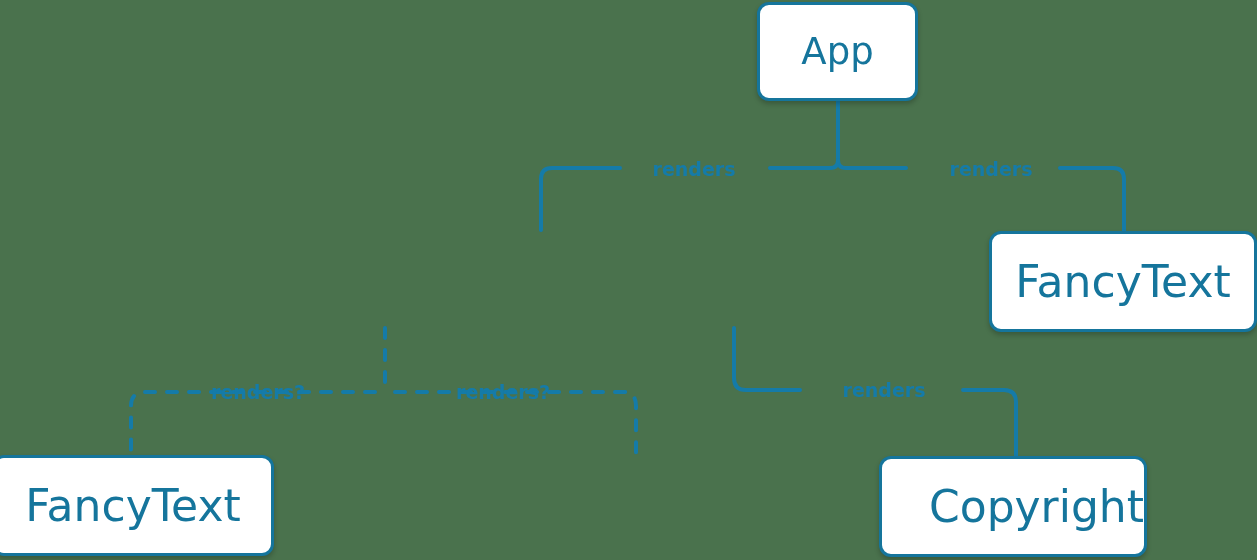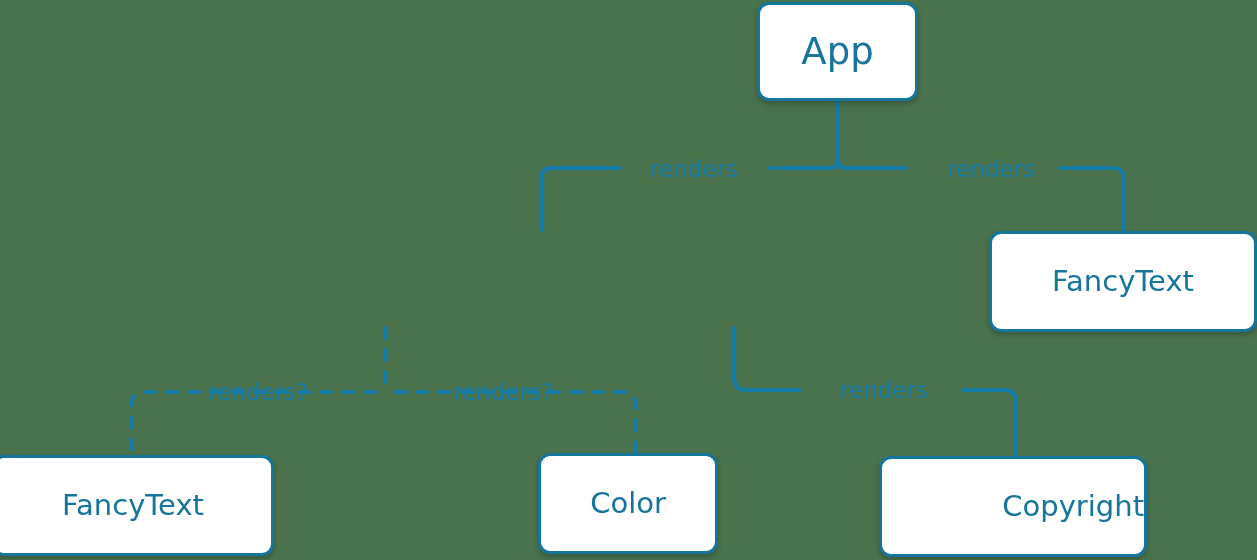--- a/index.html
+++ b/index.html
@@ -36,35 +36,35 @@
     border: 3px solid #15759c;
     border-radius: 12px;
     display: flex;
     align-items: center;
     justify-content: center;
     box-shadow: 0 3px 5px rgba(0,0,0,0.22);
     z-index: 3;
   }
   .node-label {
     color: #15759c;
-    font-size: 29px;
+    font-size: 44px;
     line-height: 1;
     letter-spacing: 0px;
     white-space: nowrap;
     font-weight: 400;
   }
   .edge-label {
     position: absolute;
     color: #157ba8;
-    font-size: 23px;
+    font-size: 19px;
     line-height: 1;
     white-space: nowrap;
     z-index: 4;
     transform: translate(-50%, -50%);
-    font-weight: 400;
+    font-weight: 700;
   }
   
   #node-app            { left: 757px;  top: 2px;   width: 161px; height: 99px; }
   #node-inspiration    { left: 334px;  top: 230px; width: 462px; height: 98px; }
   #node-fancytext-top  { left: 989px;  top: 231px; width: 268px; height: 101px; }
   #node-fancytext-bot  { left: -8px;   top: 455px; width: 282px; height: 101px; }
   #node-color          { left: 538px;  top: 453px; width: 180px; height: 101px; }
   #node-copyright      { left: 879px;  top: 456px; width: 268px; height: 101px; justify-content: flex-end; }
 
   #node-app .node-label           { font-size: 37px; }
@@ -100,23 +100,20 @@
 
 
   <div class="node-box" id="node-fancytext-top">
     <span class="node-label">FancyText</span>
   </div>
 
   <div class="node-box" id="node-fancytext-bot">
     <span class="node-label">FancyText</span>
   </div>
 
-  <div class="node-box" id="node-color">
-    <span class="node-label">Color</span>
-  </div>
 
   <div class="node-box" id="node-copyright">
     <span class="node-label">Copyright</span>
   </div>
 
   <span class="edge-label" style="left:694px; top:169px;">renders</span>
 
   <span class="edge-label" style="left:991px; top:169px;">renders</span>
 
   <span class="edge-label" style="left:258px; top:392px;">renders?</span>

